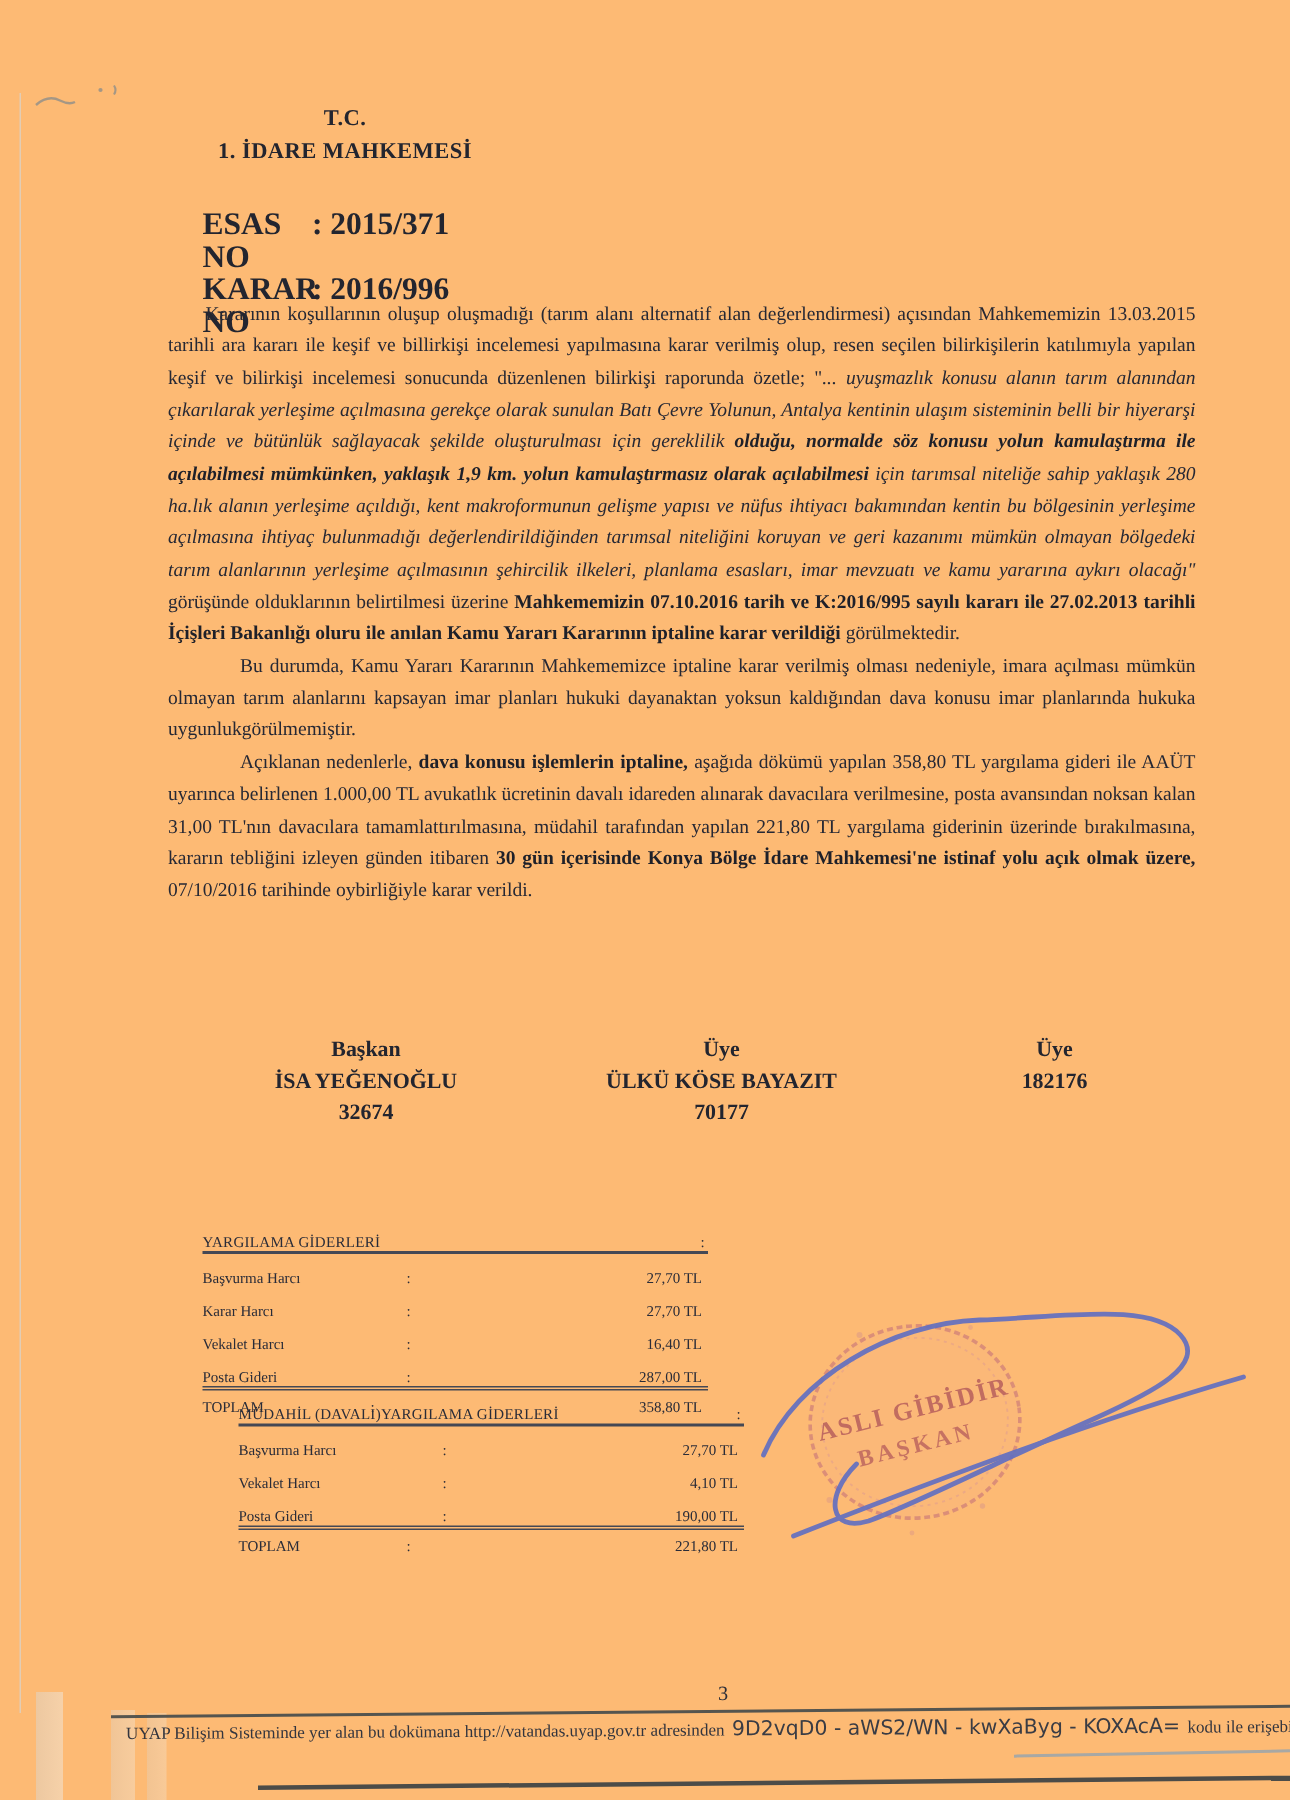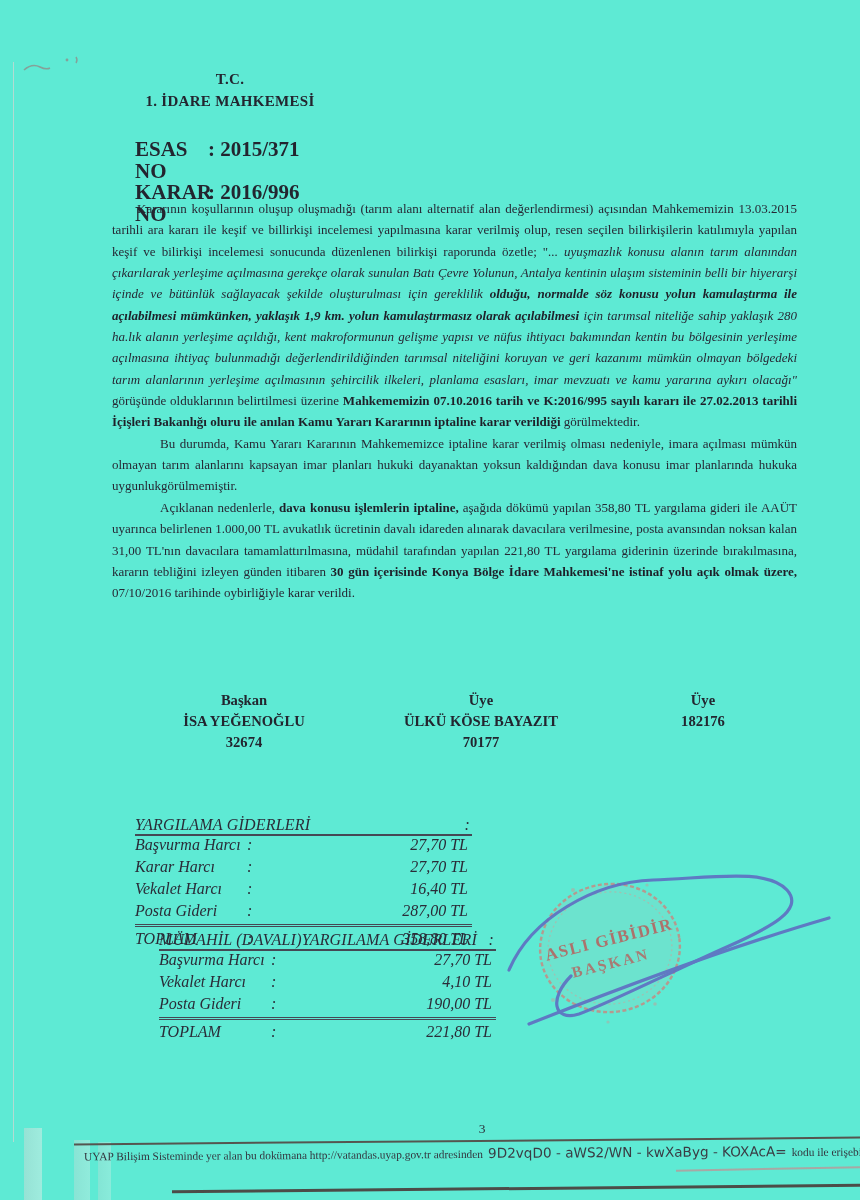--- a/index.html
+++ b/index.html
@@ -1,18 +1,18 @@
 <!DOCTYPE html>
 <html><head>
 <meta charset="utf-8">
 <style>
   html,body{margin:0;padding:0;background:#e8e8e6;}
   .page{
     position:relative;width:860px;height:1200px;margin:0 auto;
-    background:#5eead4;overflow:hidden;
+    background:#fdba74;overflow:hidden;
     font-family:"Liberation Serif", serif;color:#272a35;
   }
   
   .edge-left-line{position:absolute;left:13px;top:62px;width:1px;height:1080px;background:#d6d6d2;opacity:.7;}
   .smudge{position:absolute;background:linear-gradient(90deg,#d9d9d6,#eeeeea);opacity:.45;}
   .smudge.s1{left:24px;top:1128px;width:18px;height:72px;}
   .smudge.s2{left:74px;top:1140px;width:16px;height:60px;opacity:.35;}
   .smudge.s3{left:98px;top:1142px;width:13px;height:58px;opacity:.3;}
   .pen-mark{position:absolute;left:20px;top:50px;}
   .line-thin-right{position:absolute;left:676px;top:1168px;width:184px;height:2px;background:#a8a8a4;transform:rotate(-1.1deg);}
@@ -32,27 +32,27 @@
   .rb{font-weight:bold;color:#1e2029;}
   .ri{font-style:italic;}
   .rbi{font-weight:bold;font-style:italic;color:#1e2029;}
   
   .sig-row{position:absolute;top:690px;left:0;width:860px;height:70px;}
   .sig-col{position:absolute;text-align:center;font-weight:bold;font-size:14.6px;line-height:20.8px;color:#23252f;}
   .sig-col.c1{left:128px;width:232px;}
   .sig-col.c2{left:362px;width:238px;}
   .sig-col.c3{left:596px;width:214px;}
   
-  .costs{position:absolute;left:135px;width:337px;font-size:16px;color:#2a2c38;font-style:italic;}
+  .costs{position:absolute;left:135px;width:337px;font-size:10px;color:#2a2c38;}
   .costs.t1{top:812px;}
   .costs.t2{top:927px;margin-left:24px;}
   .thead{display:flex;justify-content:space-between;align-items:flex-end;
     height:22px;border-bottom:2px solid #454854;padding-right:2px;letter-spacing:.2px;}
   .tbody .trow:last-child{border-bottom:1.4px solid #454854;}
-  .trow{display:flex;height:22px;align-items:flex-start;}
+  .trow{display:flex;height:22px;align-items:flex-end;gap:24px;}
   .trow .tc0{width:112px;}
   .trow .tc1{width:14px;}
   .trow .tc2{flex:1;text-align:right;padding-right:4px;}
   .ttotal{display:flex;height:23px;align-items:center;border-top:1.6px solid #454854;margin-top:1px;}
   .ttotal .tc0{width:112px;}
   .ttotal .tc1{width:14px;}
   .ttotal .tc2{flex:1;text-align:right;padding-right:4px;}
   
   .stamp-sig{position:absolute;left:495px;top:852px;width:345px;height:215px;}
   

